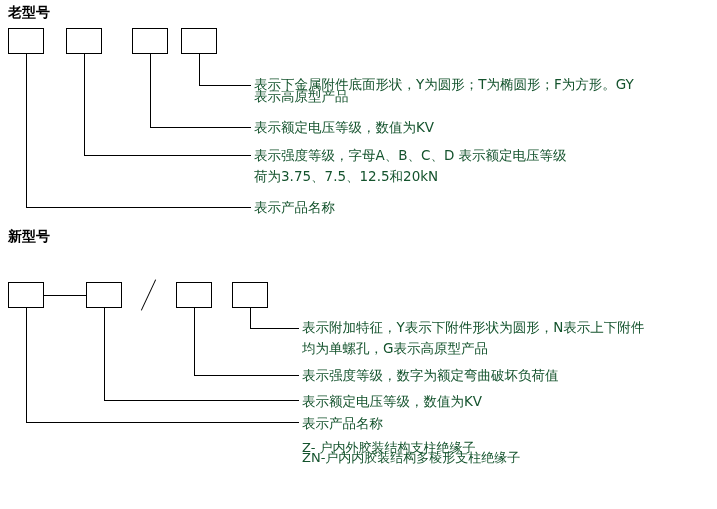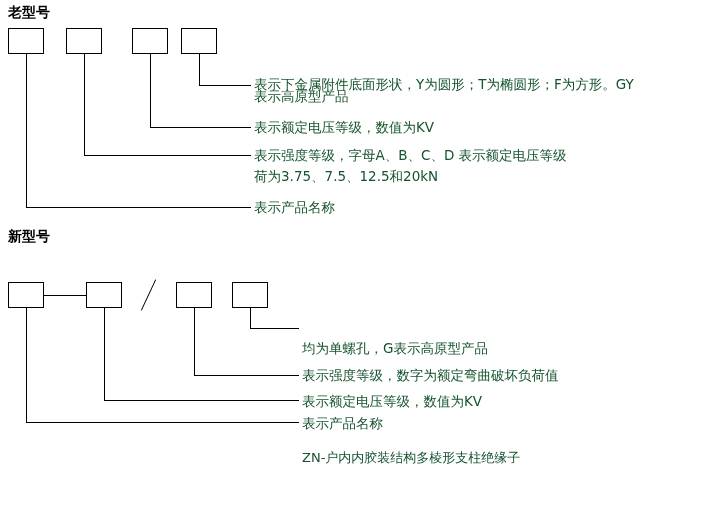--- a/index.html
+++ b/index.html
@@ -115,23 +115,25 @@
 
   <div class="vline" style="left:194px; top:308px; height:67px;"></div>
   <div class="hline" style="left:194px; top:375px; width:105px;"></div>
 
   <div class="vline" style="left:104px; top:308px; height:92px;"></div>
   <div class="hline" style="left:104px; top:400px; width:195px;"></div>
 
   <div class="vline" style="left:26px; top:308px; height:114px;"></div>
   <div class="hline" style="left:26px; top:422px; width:273px;"></div>
 
+  <div class="note" style="left:302px; top:317px;">表示附加特征，Y表示下附件形状为圆形，N表示上下附件</div>
   <div class="note" style="left:302px; top:338px;">均为单螺孔，G表示高原型产品</div>
 
   <div class="note" style="left:302px; top:365px;">表示强度等级，数字为额定弯曲破坏负荷值</div>
 
   <div class="note" style="left:302px; top:391px;">表示额定电压等级，数值为KV</div>
 
   <div class="note" style="left:302px; top:413px;">表示产品名称</div>
 
+  <div class="note small" style="left:302px; top:437px;">Z- 户内外胶装结构支柱绝缘子</div>
   <div class="note small" style="left:302px; top:447px;">ZN-户内内胶装结构多棱形支柱绝缘子</div>
 
 </div>
 
 </body></html>

